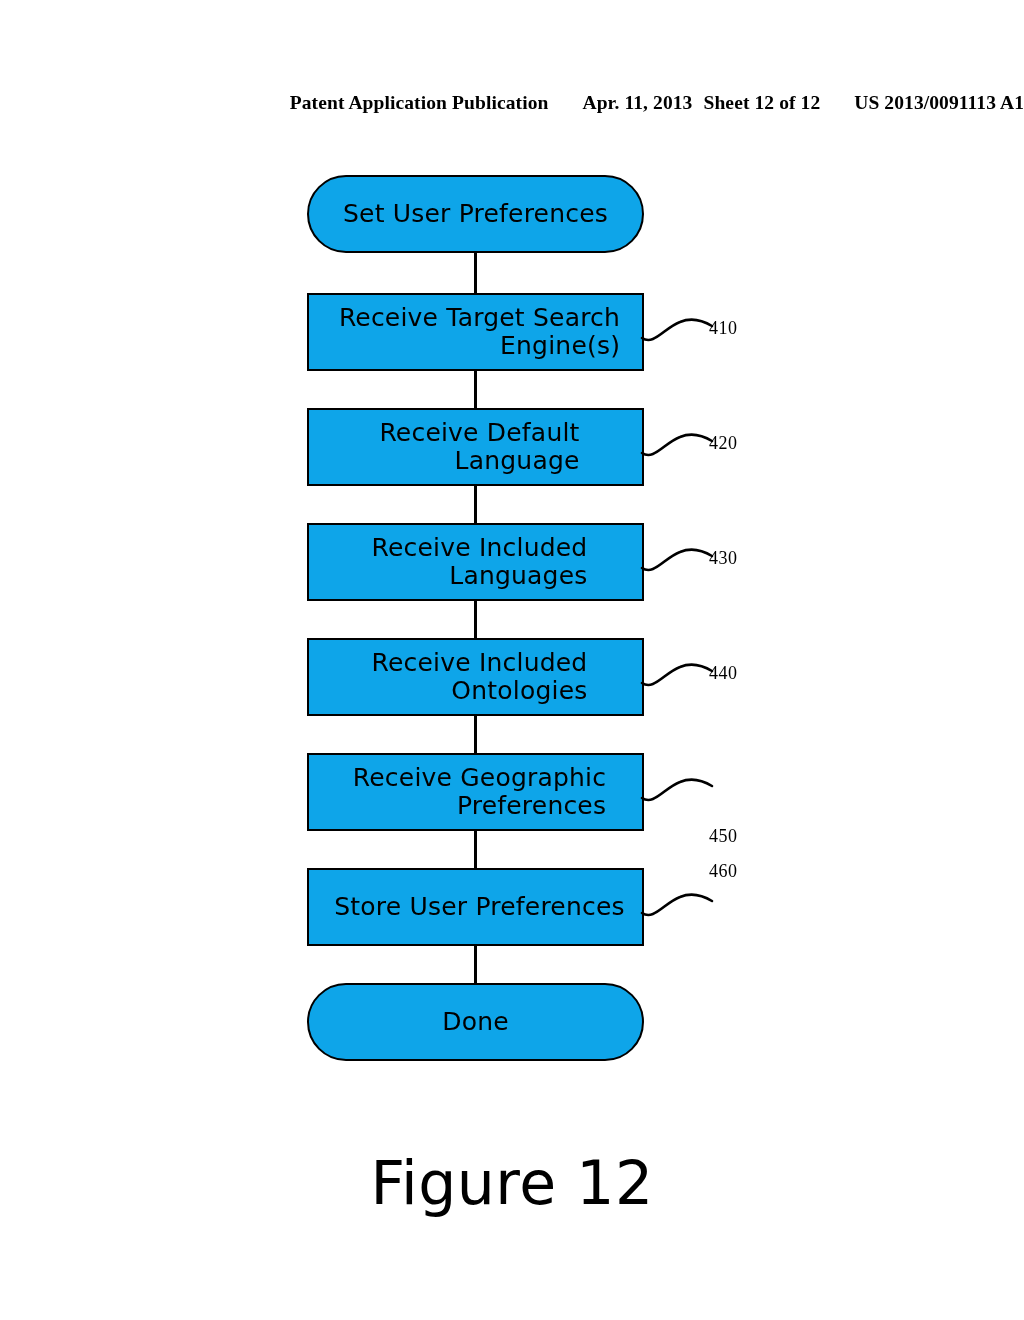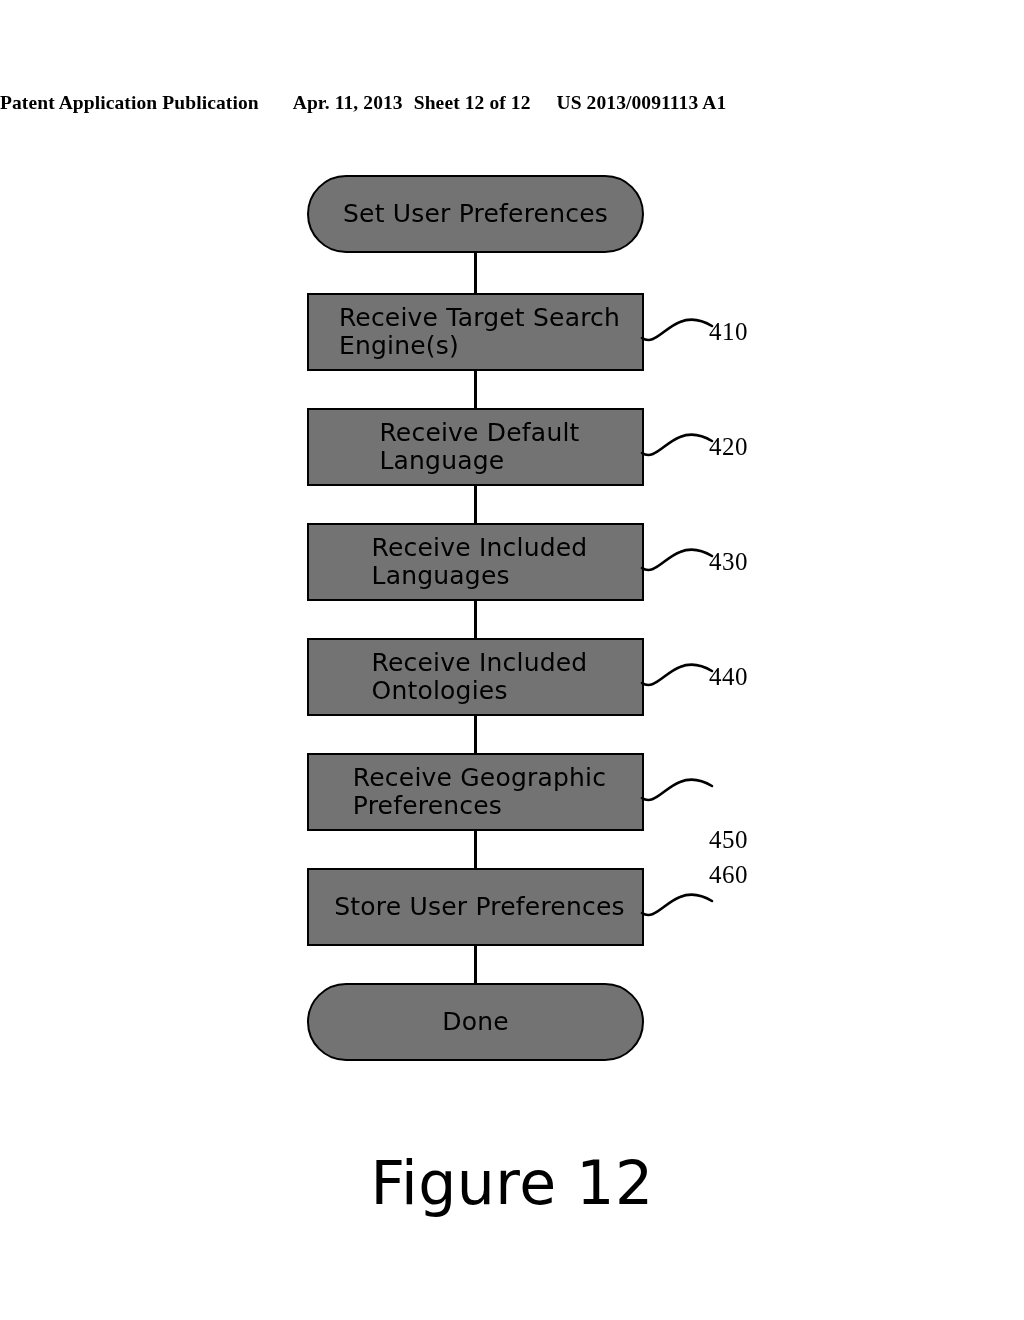--- a/index.html
+++ b/index.html
@@ -19,53 +19,53 @@
 
   
   .page-header {
     position: absolute;
     left: 0;
     top: 86px;
     width: 1024px;
     height: 34px;
     display: flex;
     align-items: center;
-    justify-content: flex-start;
+    justify-content: flex-end;
     font-family: "Liberation Serif", "DejaVu Serif", serif;
     font-weight: bold;
     font-size: 19.5px;
     letter-spacing: 0.1px;
     white-space: nowrap;
   }
   .hdr-left   { margin-right: 34px; }
-  .hdr-mid    { margin-right: 26px; }
+  .hdr-mid    { margin-right: 34px; }
   .hdr-mid .sheet { margin-left: 11px; }
   .hdr-right  { }
 
   
   .figure {
     position: absolute;
     left: 0;
     top: 0;
     width: 1024px;
     height: 1320px;
   }
 
   
   .node {
     position: absolute;
     left: 307px;
     width: 337px;
     box-sizing: border-box;
     border: 2.6px solid #000000;
-    background: #737373;
+    background: #0ea5e9;
     display: flex;
     align-items: center;
     justify-content: center;
-    text-align: left;
+    text-align: right;
     font-size: 25px;
     line-height: 1.12;
     letter-spacing: 0.2px;
     font-family: "DejaVu Sans", "Liberation Sans", sans-serif;
     font-weight: 400;
   }
   .node .label { padding: 0 10px; }
 
   .terminal {
     border-radius: 40px;
@@ -90,21 +90,21 @@
     left: 640px;
     width: 78px;
     height: 46px;
     overflow: visible;
   }
   .leader svg { display: block; }
   .refnum {
     position: absolute;
     left: 709px;
     font-family: "Liberation Serif", "DejaVu Serif", serif;
-    font-size: 25px;
+    font-size: 18px;
     letter-spacing: 0.5px;
     white-space: nowrap;
   }
 
   
   .caption {
     position: absolute;
     left: 0;
     top: 1148px;
     width: 1024px;

